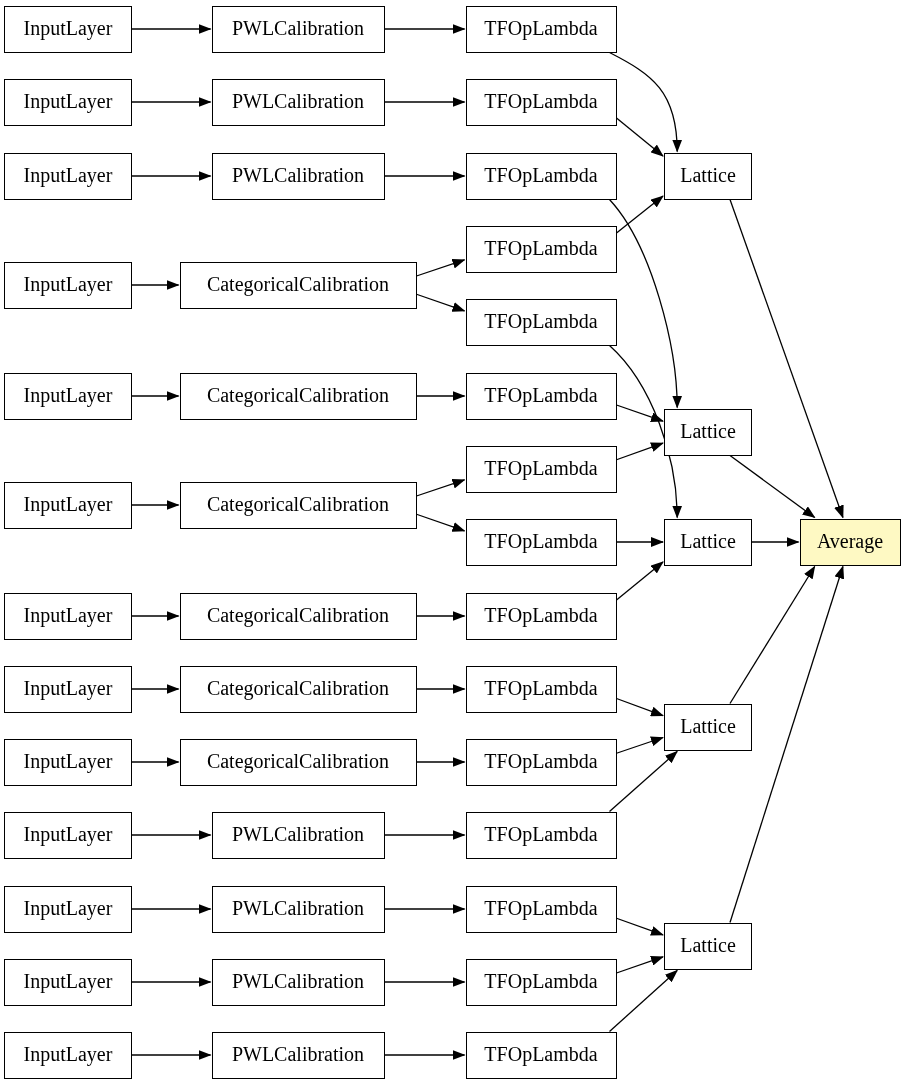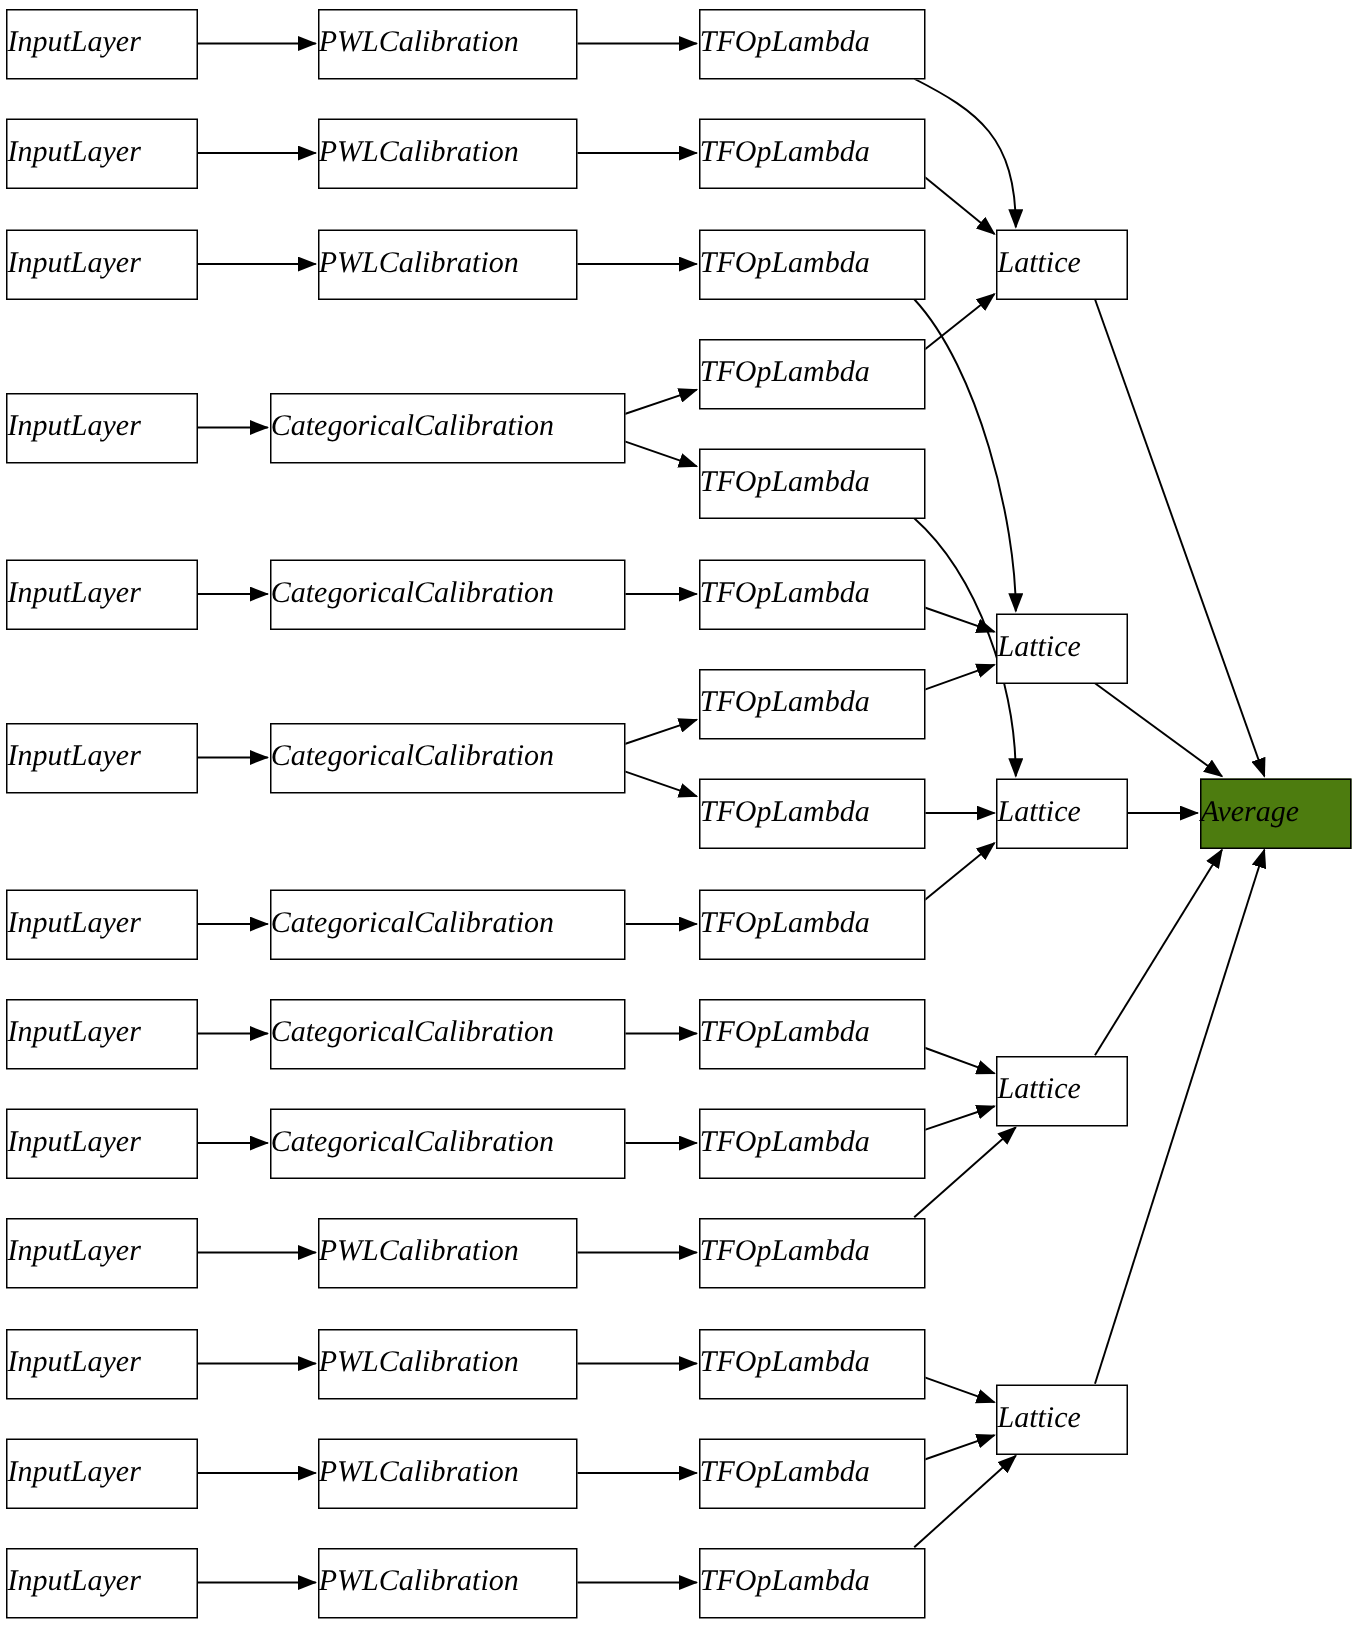--- a/index.html
+++ b/index.html
@@ -27,23 +27,22 @@
     width: 100%;
     height: 100%;
   }
   .node {
     position: absolute;
     box-sizing: border-box;
     background: #ffffff;
     border: 1.4px solid #000000;
     display: flex;
     align-items: center;
-    justify-content: flex-start;
+    justify-content: center;
     white-space: nowrap;
-    font-style: italic;
   }
   .node .label {
     font-size: 20px;
     line-height: 1;
     color: #000000;
     padding-bottom: 2px;
   }
   .edge {
     fill: none;
     stroke-width: 1.3px;
@@ -242,17 +241,17 @@
       </div>
       <div class="node" style="left: 664px; top: 518.5px; width: 88px; height: 47px; border-color: rgb(0, 0, 0); background: rgb(255, 255, 255);">
         <span class="label" style="color: rgb(0, 0, 0);">Lattice</span>
       </div>
       <div class="node" style="left: 664px; top: 703.5px; width: 88px; height: 47px; border-color: rgb(0, 0, 0); background: rgb(255, 255, 255);">
         <span class="label" style="color: rgb(0, 0, 0);">Lattice</span>
       </div>
       <div class="node" style="left: 664px; top: 922.5px; width: 88px; height: 47px; border-color: rgb(0, 0, 0); background: rgb(255, 255, 255);">
         <span class="label" style="color: rgb(0, 0, 0);">Lattice</span>
       </div>
-      <div class="node" style="left: 799.5px; top: 518.5px; width: 101px; height: 47px; border-color: rgb(0, 0, 0); background: #4d7c0f;">
+      <div class="node" style="left: 799.5px; top: 518.5px; width: 101px; height: 47px; border-color: rgb(0, 0, 0); background: #fef9c3;">
         <span class="label" style="color: rgb(0, 0, 0);">Average</span>
       </div>
     </div>
 </div>
 
 </body></html>

